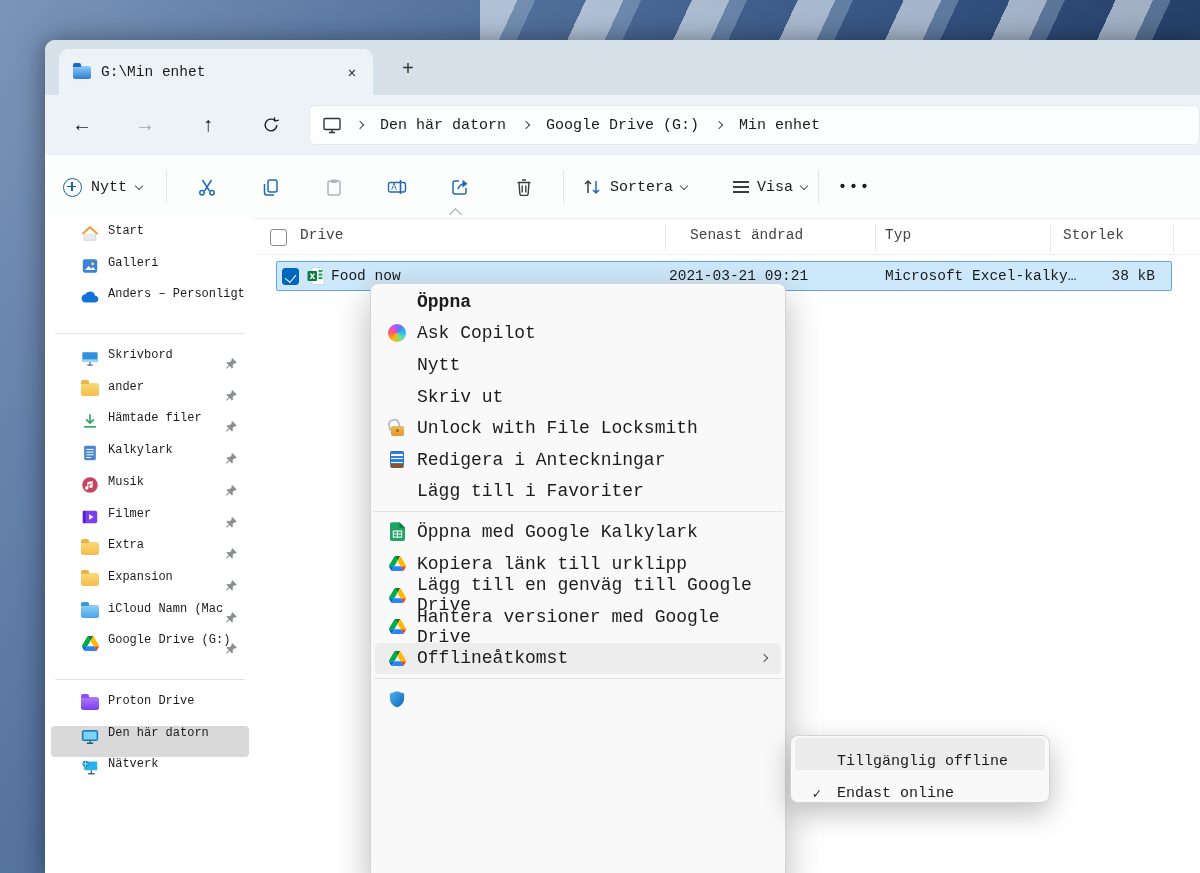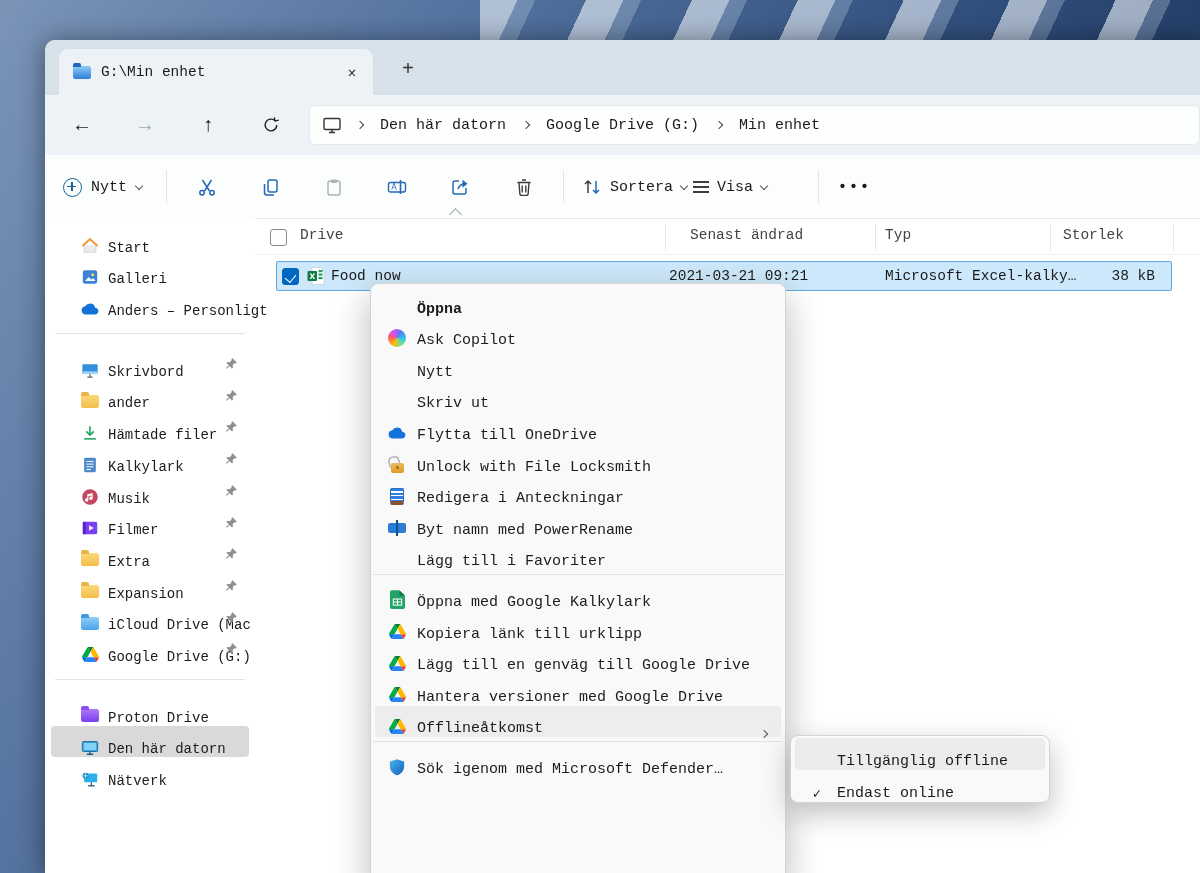--- a/index.html
+++ b/index.html
@@ -39,21 +39,21 @@
   .chev.r{transform:rotate(-45deg);margin-top:0}
   .tsep{position:absolute;top:15px;width:1px;height:33px;background:#e4e4e4}
   .tico{position:absolute;top:18px;width:28px;height:28px;display:flex;align-items:center;justify-content:center;color:#2468b5}
   .tico.gray{color:#aab3ba}.tico.dark{color:#3d3d3d}
   .tgroup{position:absolute;top:14px;height:36px;display:flex;align-items:center;gap:8px;font-size:15px}
   .lines{width:16px;height:2px;background:#3d3d3d;box-shadow:0 5px 0 #3d3d3d,0 -5px 0 #3d3d3d}
   .more{position:absolute;left:793px;top:14px;height:36px;display:flex;align-items:center;font-size:15px;letter-spacing:2px;font-weight:bold}
   
   .main{position:absolute;left:0;top:178px;right:0;bottom:0;background:#fff;display:flex}
   .sidebar{width:210px;padding-top:6px;flex:0 0 auto}
-  .sitem{height:31.7px;margin:0 6px;border-radius:4px;display:flex;align-items:flex-end;padding-left:28px;position:relative;font-size:14px;white-space:nowrap}
+  .sitem{height:31.7px;margin:0 6px;border-radius:4px;display:flex;align-items:flex-start;padding-left:28px;position:relative;font-size:12px;white-space:nowrap}
   .sitem.sel{background:#d9d9d9}
   .sic{width:22px;height:20px;display:flex;align-items:center;justify-content:center;margin-right:7px;flex:0 0 auto}
   .pin{position:absolute;right:11px;top:9px;width:13px;height:13px}
   .sdiv{height:1px;background:#e3e3e3;margin:14px 10px}
   
   .folder{--f1:#fbd978;--f2:#f3bd4a;--ftab:#eab344;width:18px;height:13px;border-radius:2.5px;position:relative;background:linear-gradient(var(--f1),var(--f2))}
   .folder::before{content:"";position:absolute;top:-3px;left:0;width:8px;height:4px;border-radius:2px 2px 0 0;background:var(--ftab)}
   .f-blue{--f1:#8fd0f6;--f2:#4aa3e8;--ftab:#3f96dd}
   .f-purple{--f1:#b07af7;--f2:#7a3df0;--ftab:#8a4ef3}
   .f-explorer{--f1:#8ecdf8;--f2:#2e7cd6;--ftab:#1f66c0}
@@ -64,21 +64,21 @@
   .csep{position:absolute;top:5px;height:27px;width:1px;background:#e8e8e8}
   .cb{width:17px;height:17px;border:1px solid #8a8a8a;border-radius:3px;background:#fff}
   .cb.on{background:#0067c0;border-color:#0067c0;position:relative}
   .cb.on::after{content:"";position:absolute;left:4px;top:2.5px;width:6px;height:9px;border-right:1.8px solid #fff;border-bottom:1.8px solid #fff;transform:rotate(40deg)}
   .scrollup{position:absolute;left:196px;top:-9px;width:9px;height:9px;border-left:1.5px solid #9aa0a5;border-top:1.5px solid #9aa0a5;transform:rotate(45deg)}
   .frow{position:absolute;left:21px;top:43px;width:896px;height:30px;background:#cde8fa;border:1px solid #5fa8dd;border-radius:2px;font-size:14.5px}
   .frow .rcell{position:absolute;top:6px}
   
   .cmenu{position:absolute;left:370px;top:283px;width:416px;height:600px;background:#f9f9f9;border:1px solid #d4d4d4;
     border-radius:8px;box-shadow:0 14px 36px rgba(0,0,0,.28);padding-top:2px;z-index:5}
-  .mi{height:31.6px;margin:0 4px;border-radius:4px;display:flex;align-items:flex-end;padding:0 14px 0 10px;font-size:15px;color:#1c1c1c}
+  .mi{height:31.6px;margin:0 4px;border-radius:4px;display:flex;align-items:center;padding:0 14px 0 10px;font-size:18px;color:#1c1c1c}
   .mi.bold{font-weight:bold}
   .mi.hov{background:#ededee}
   .mic{width:24px;height:22px;display:flex;align-items:center;justify-content:center;margin-right:8px;flex:0 0 auto}
   .mchev{margin-left:auto}
   .msep{height:1px;background:#e2e2e2;margin:4px 2px}
   
   .smenu{position:absolute;left:790px;top:735px;width:260px;height:68px;background:#f9f9f9;border:1px solid #d4d4d4;
     border-radius:8px;box-shadow:0 10px 28px rgba(0,0,0,.25);padding-top:2px;z-index:6}
   .si{height:32px;margin:0 4px;border-radius:4px;display:flex;align-items:flex-end;padding:0 12px 0 10px;font-size:15px}
   .si.hov{background:#ececec}
@@ -315,21 +315,21 @@
           </svg>
         </span>
       <div class="tsep" style="left:518px"></div>
       <div class="tgroup" style="left:537px">
         <svg class="s20">
             <use href="#i-sort"></use>
           </svg>
         <span>Sortera</span>
         <span class="chev"></span>
       </div>
-      <div class="tgroup" style="left:648px">
+      <div class="tgroup" style="left:688px">
         <span class="lines"></span>
         <span>Visa</span>
         <span class="chev"></span>
       </div>
       <div class="tsep" style="left:773px"></div>
       <div class="more">•••</div>
     </div>
 
     <div class="main">
 
@@ -439,21 +439,21 @@
             </span>
           <span>Expansion</span>
           <svg class="pin">
               <use href="#i-pin"></use>
             </svg>
         </div>
         <div class="sitem">
           <span class="sic">
               <span class="folder f-blue"></span>
             </span>
-          <span>iCloud Drive (Mac</span>
+          <span>iCloud Namn (Mac</span>
           <svg class="pin">
               <use href="#i-pin"></use>
             </svg>
         </div>
         <div class="sitem">
           <span class="sic">
               <svg class="s17">
                 <use href="#i-gdrive"></use>
               </svg>
             </span>
@@ -530,43 +530,29 @@
     <div class="mi">
       <span class="mic"></span>
       <span>Nytt</span>
     </div>
     <div class="mi">
       <span class="mic"></span>
       <span>Skriv ut</span>
     </div>
     <div class="mi">
       <span class="mic">
-          <svg class="cloud18">
-            <use href="#i-cloud"></use>
-          </svg>
-        </span>
-      <span>Flytta till OneDrive</span>
-    </div>
-    <div class="mi">
-      <span class="mic">
           <span class="ic-lock"></span>
         </span>
       <span>Unlock with File Locksmith</span>
     </div>
     <div class="mi">
       <span class="mic">
           <span class="ic-notepad"></span>
         </span>
       <span>Redigera i Anteckningar</span>
-    </div>
-    <div class="mi">
-      <span class="mic">
-          <span class="ic-prn"></span>
-        </span>
-      <span>Byt namn med PowerRename</span>
     </div>
     <div class="mi">
       <span class="mic"></span>
       <span>Lägg till i Favoriter</span>
     </div>
     <div class="msep"></div>
     <div class="mi">
       <span class="mic">
           <svg style="width:15px;height:19px">
             <use href="#i-sheets"></use>
@@ -607,21 +593,20 @@
       <span>Offlineåtkomst</span>
       <span class="chev r mchev"></span>
     </div>
     <div class="msep"></div>
     <div class="mi">
       <span class="mic">
           <svg class="s18">
             <use href="#i-shield"></use>
           </svg>
         </span>
-      <span>Sök igenom med Microsoft Defender…</span>
     </div>
   </div>
 
   <div class="smenu">
     <div class="si hov">
       <span class="sicheck"></span>
       <span>Tillgänglig offline</span>
     </div>
     <div class="si">
       <span class="sicheck">✓</span>

